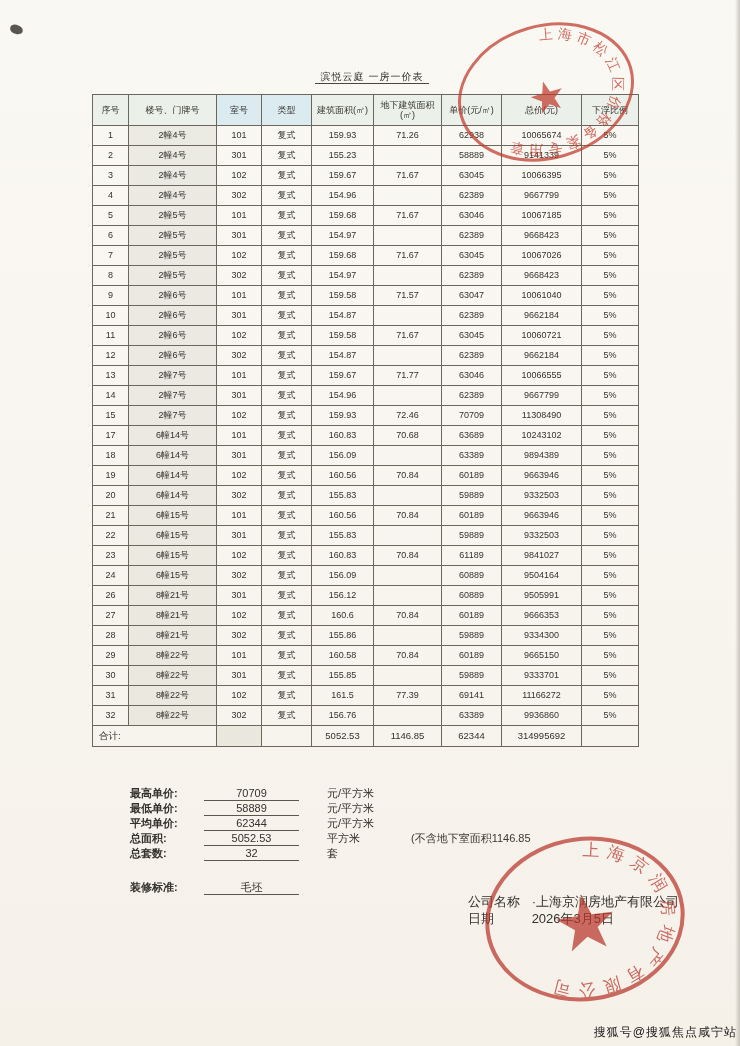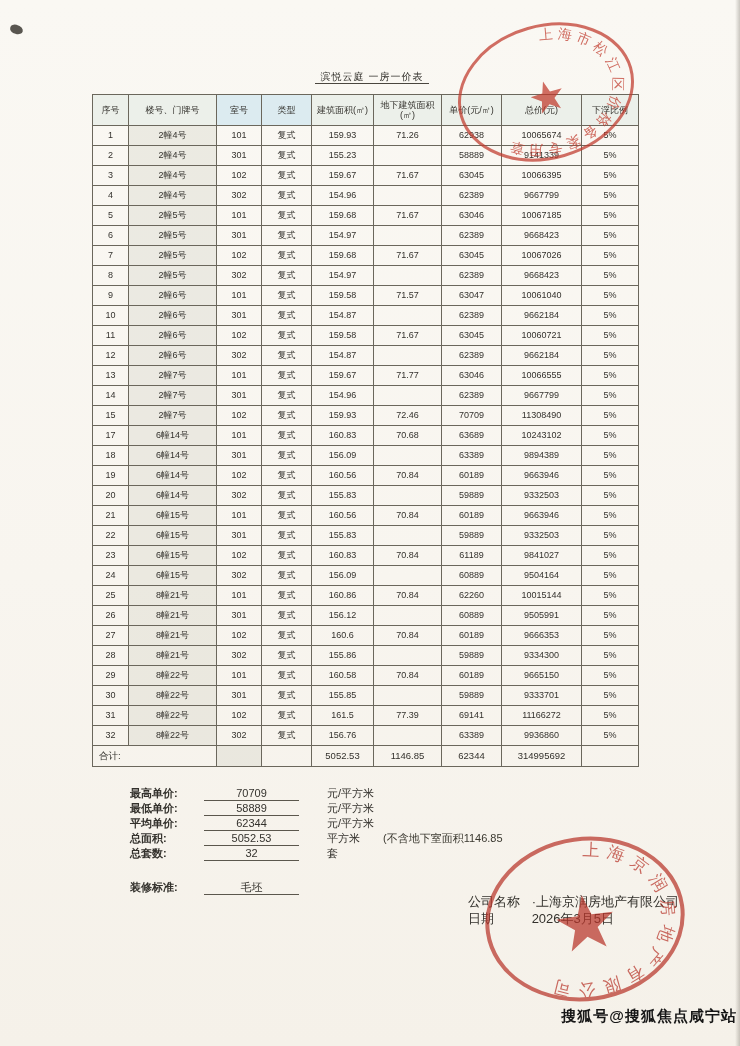--- a/index.html
+++ b/index.html
@@ -23,27 +23,27 @@
   .price-table th:nth-child(3),.price-table th:nth-child(4){background:#dcebf0;}
   .price-table td:nth-child(2){background:rgba(200,202,185,.28);}
   .price-table tr.total-row td{height:20px;font-size:9.5px;margin-top:20px;}
   .price-table td.total-label{text-align:left;padding-left:6px;font-size:10px;background:none;}
   .summary{position:absolute;top:786px;left:130px;font-size:11px;}
   .summary-row{display:flex;align-items:flex-start;height:15px;}
   .summary-row.gap{margin-top:19px;}
   .summary-label{width:74px;font-weight:bold;}
   .summary-value{width:95px;text-align:center;border-bottom:1px solid #5b574d;line-height:14px;}
   .summary-unit{margin-left:28px;min-width:56px;}
-  .summary-note{color:#3a382f;}
+  .summary-note{margin-left:28px;color:#3a382f;}
   .footer{position:absolute;top:893px;left:468px;font-size:13px;line-height:17px;}
   .footer .lbl{display:inline-block;width:60px;}
   .stamp{position:absolute;pointer-events:none;opacity:.72;filter:blur(.45px);}
   .stamp-top{left:450px;top:12px;}
   .stamp-bottom{left:478px;top:830px;}
-  .watermark{position:absolute;right:3px;bottom:20px;font-size:15px;font-weight:bold;color:#161616;letter-spacing:1px;}
+  .watermark{position:absolute;right:3px;bottom:5px;font-size:12px;font-weight:normal;color:#161616;letter-spacing:1px;}
 </style>
 </head>
 <body>
 
 <div class="page">
 
   <div class="smudge"></div>
 
   <div class="title">
     <span>滨悦云庭 一房一价表</span>
@@ -322,31 +322,20 @@
           <td>6幢15号</td>
           <td>302</td>
           <td>复式</td>
           <td>156.09</td>
           <td></td>
           <td>60889</td>
           <td>9504164</td>
           <td>5%</td>
         </tr>
         <tr>
-          <td>25</td>
-          <td>8幢21号</td>
-          <td>101</td>
-          <td>复式</td>
-          <td>160.86</td>
-          <td>70.84</td>
-          <td>62260</td>
-          <td>10015144</td>
-          <td>5%</td>
-        </tr>
-        <tr>
           <td>26</td>
           <td>8幢21号</td>
           <td>301</td>
           <td>复式</td>
           <td>156.12</td>
           <td></td>
           <td>60889</td>
           <td>9505991</td>
           <td>5%</td>
         </tr>

